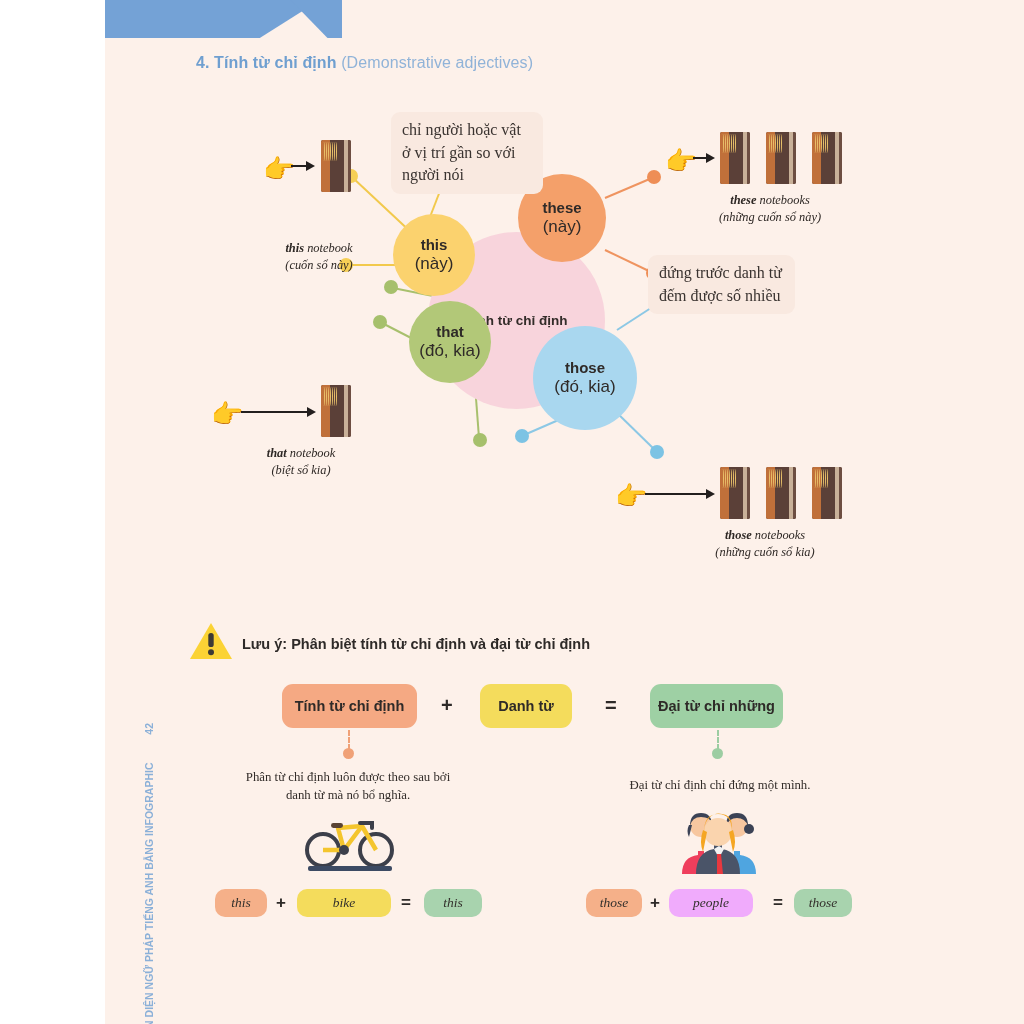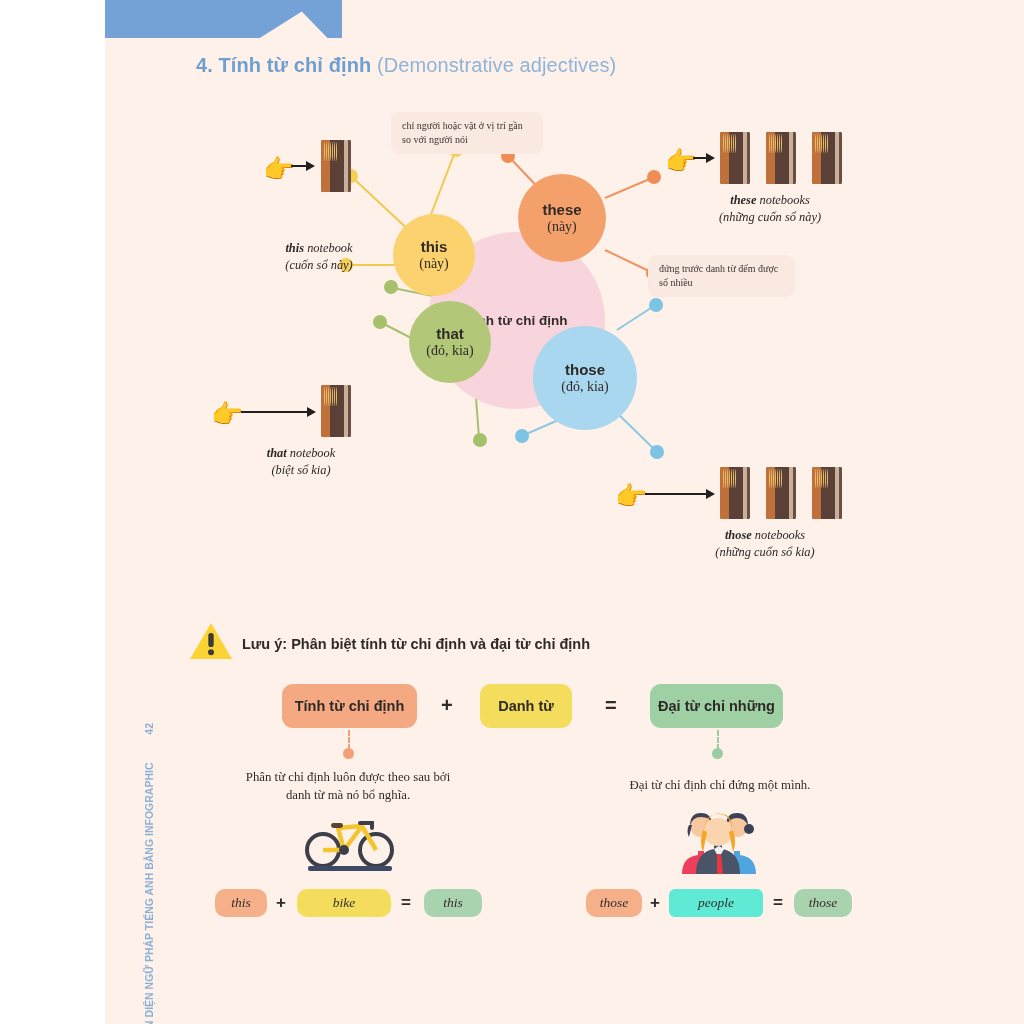--- a/index.html
+++ b/index.html
@@ -24,52 +24,52 @@
     clip-path:polygon(0 0, 100% 0, 72% 100%, 0 100%);
   }
   .hdr-stripe{
     position:absolute;left:276px;top:0;width:66px;height:38px;
     background:#74a2d6;
     clip-path:polygon(22% 0, 100% 0, 100% 100%, 78% 100%);
   }
   
   .title{
     position:absolute;left:196px;top:54px;
-    font-size:20px;font-weight:700;color:#6f9fd0;letter-spacing:.1px;
+    font-size:16px;font-weight:700;color:#6f9fd0;letter-spacing:.1px;
     white-space:nowrap;
   }
   .title .en{font-weight:400;color:#90b3d8;}
   .vert-wrap{position:absolute;left:132px;top:0;width:30px;height:1024px;}
 
   
   .map{position:absolute;left:105px;top:80px;width:919px;height:500px;}
   .map svg{position:absolute;left:0;top:0;width:919px;height:500px;}
 
   .bub{
     position:absolute;border-radius:50%;
     display:flex;flex-direction:column;align-items:center;justify-content:center;
     color:#2f2a28;text-align:center;line-height:1.12;
   }
   .bub .w{font-weight:700;font-size:15px;}
-  .bub .v{font-weight:400;font-size:14px;font-family:Liberation Serif, serif;}
+  .bub .v{font-weight:400;font-size:17px;}
   .center-bub{
     position:absolute;border-radius:50%;
     background:#f8d4dc;
     display:flex;align-items:center;justify-content:center;
   }
   .center-bub span{
     font-weight:700;font-size:13.5px;color:#332c29;
     font-family:"Liberation Sans", sans-serif;
   }
 
   .note{
     position:absolute;background:#f9e9e0;border-radius:9px;
     padding:7px 11px;
     font-family:"Liberation Serif", serif;
-    font-size:10px;color:#3a3330;line-height:1.42;
+    font-size:16px;color:#3a3330;line-height:1.42;
   }
 
   
   .nbgroup{position:absolute;}
   .nb{
     position:relative;display:inline-block;width:30px;height:52px;vertical-align:bottom;
     background:#5b4038;border-radius:2px;overflow:hidden;
   }
   .nb .spine{position:absolute;left:0;top:0;width:9px;height:100%;background:#c0703a;}
   .nb .rings{position:absolute;left:2px;top:3px;width:6px;height:46px;}
@@ -418,21 +418,21 @@
   <div class="ebox" style="left:424px;top:889px;width:58px;height:28px;background:#a8d3ae;">
     <span>this</span>
   </div>
 
   <div class="ebox" style="left:586px;top:889px;width:56px;height:28px;background:#f5b089;">
     <span>those</span>
   </div>
   <div class="op" style="left:650px;top:893px;font-size:17px;">
     <span>+</span>
   </div>
-  <div class="ebox" style="left:669px;top:889px;width:94px;height:28px;background:#5eead4;border-radius:6px;">
+  <div class="ebox" style="left:669px;top:889px;width:84px;height:28px;background:#f0abfc;">
     <span>people</span>
   </div>
   <div class="op" style="left:773px;top:893px;font-size:17px;">
     <span>=</span>
   </div>
   <div class="ebox" style="left:794px;top:889px;width:58px;height:28px;background:#a8d3ae;">
     <span>those</span>
   </div>
 
 </div>

